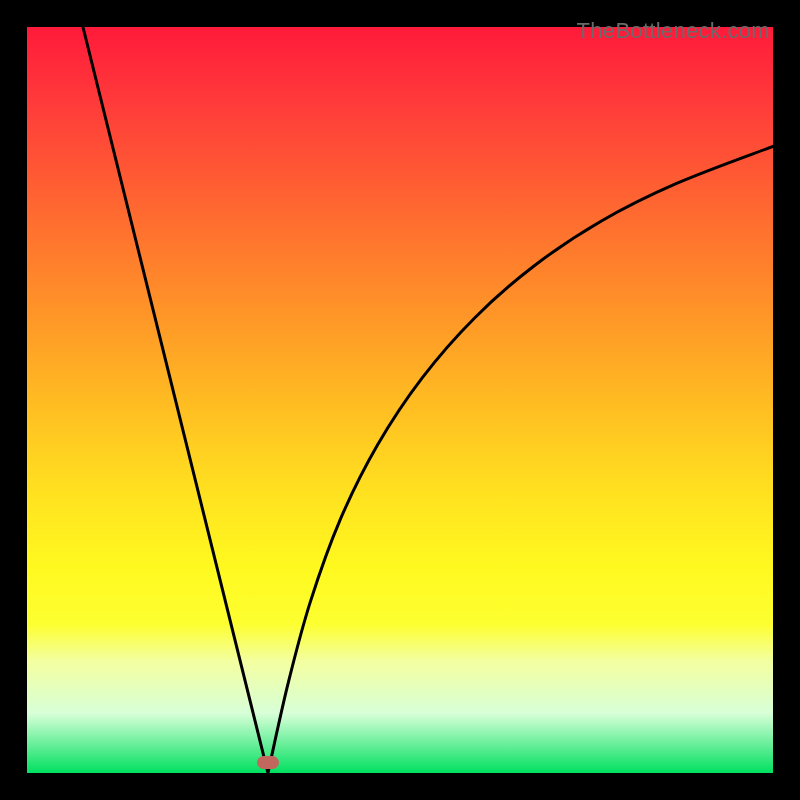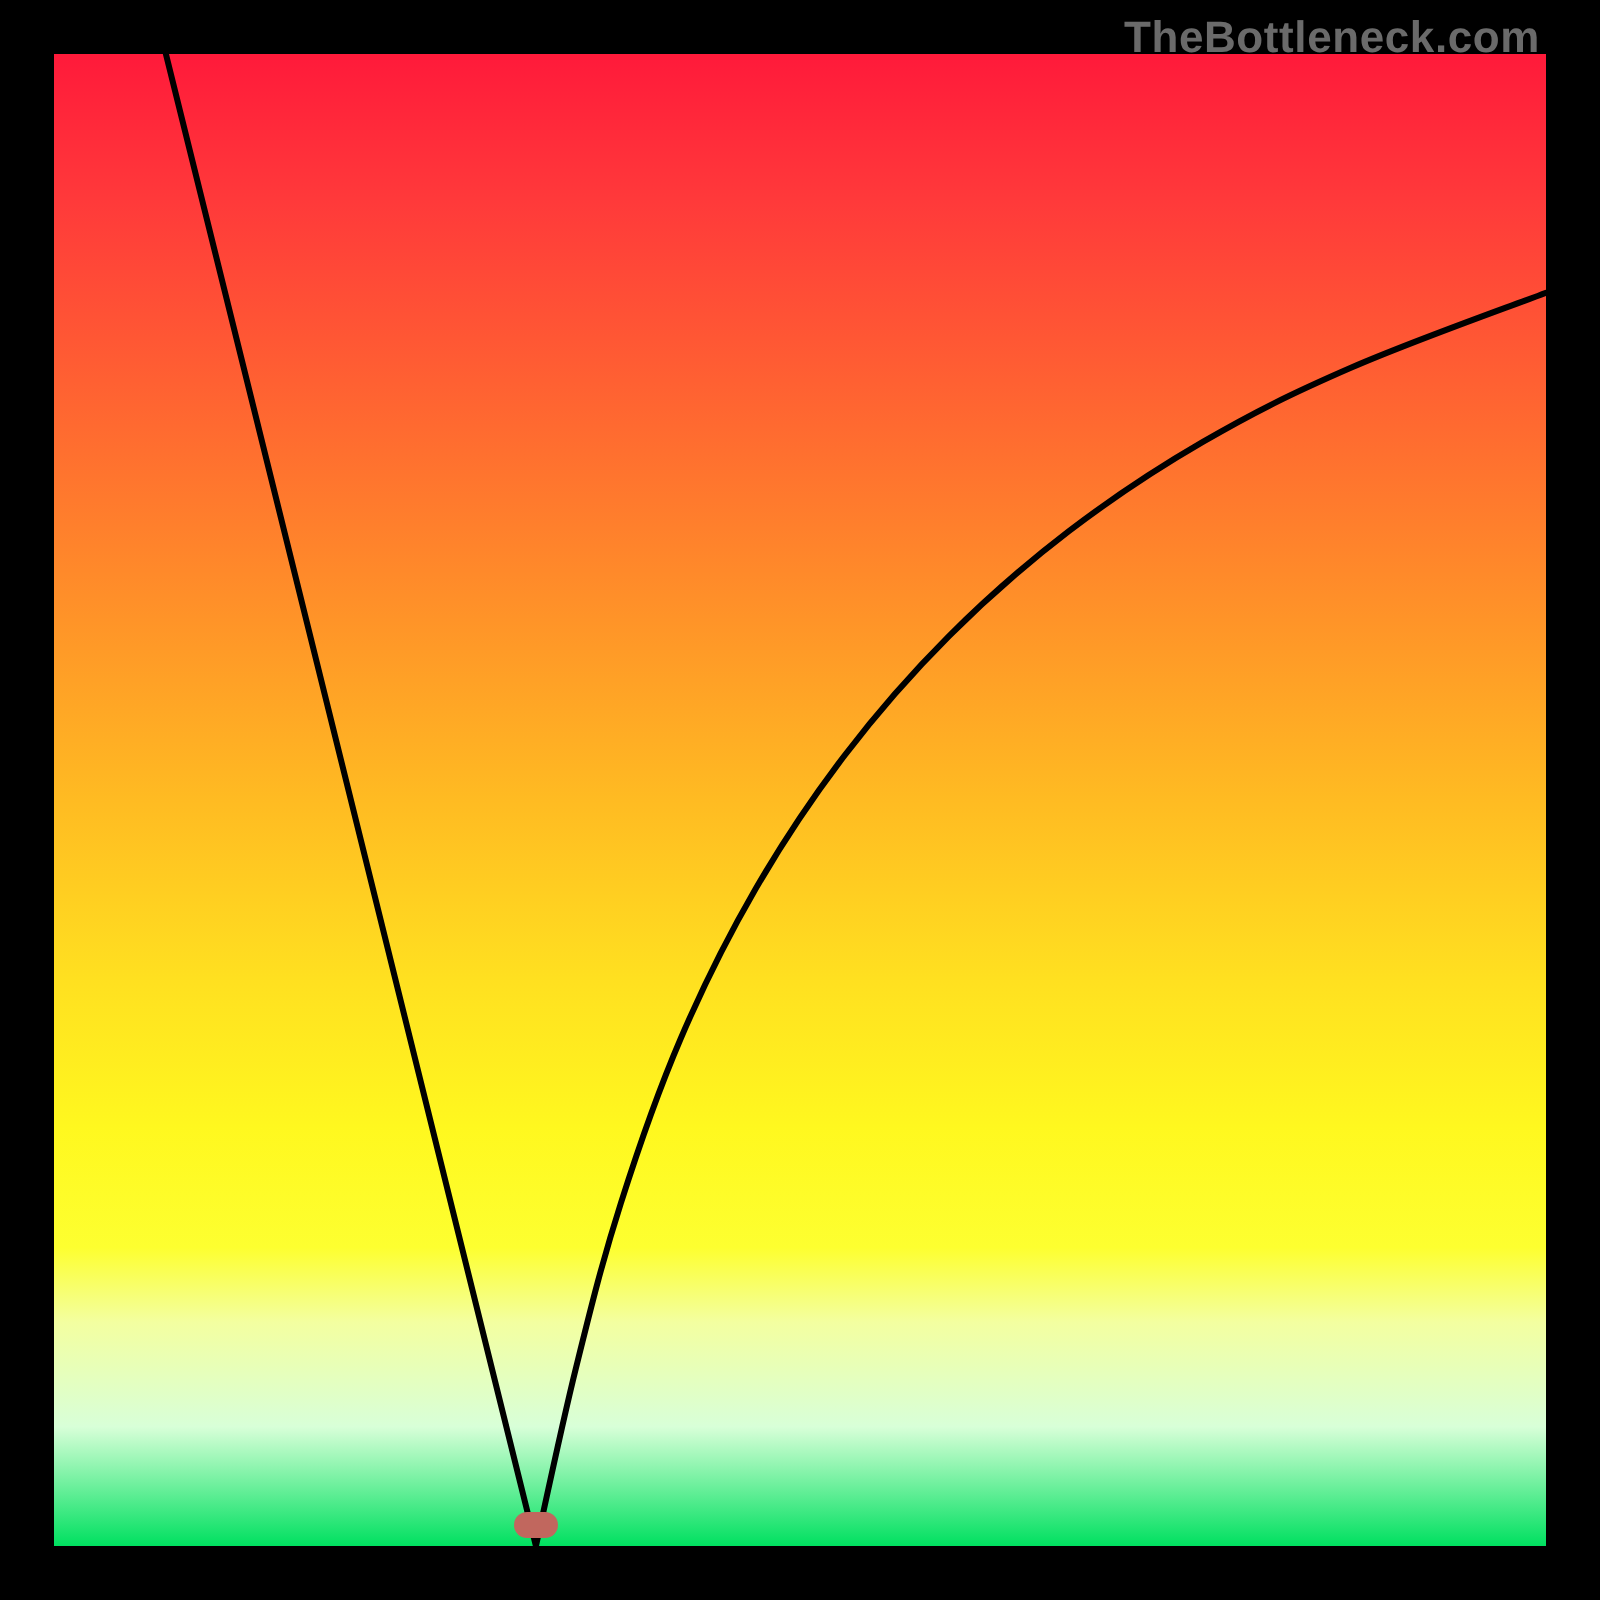--- a/index.html
+++ b/index.html
@@ -25,25 +25,25 @@
       #ffbb22 50%,
       #ffe020 62%,
       #fff81f 72%,
       #fdff30 80%,
       #f3ffa0 85%,
       #d8ffd8 92%,
       #00e060 100%);
   }
   .watermark {
     position: absolute;
-    top: 6px;
+    top: 18px;
     right: 30px;
     color: #6a6a6a;
     font-size: 22px;
-    font-weight: 700;
+    font-weight: 400;
     letter-spacing: 0.3px;
   }
   svg.curve {
     position: absolute;
     left: 27px;
     top: 27px;
     width: 746px;
     height: 746px;
     pointer-events: none;
   }

